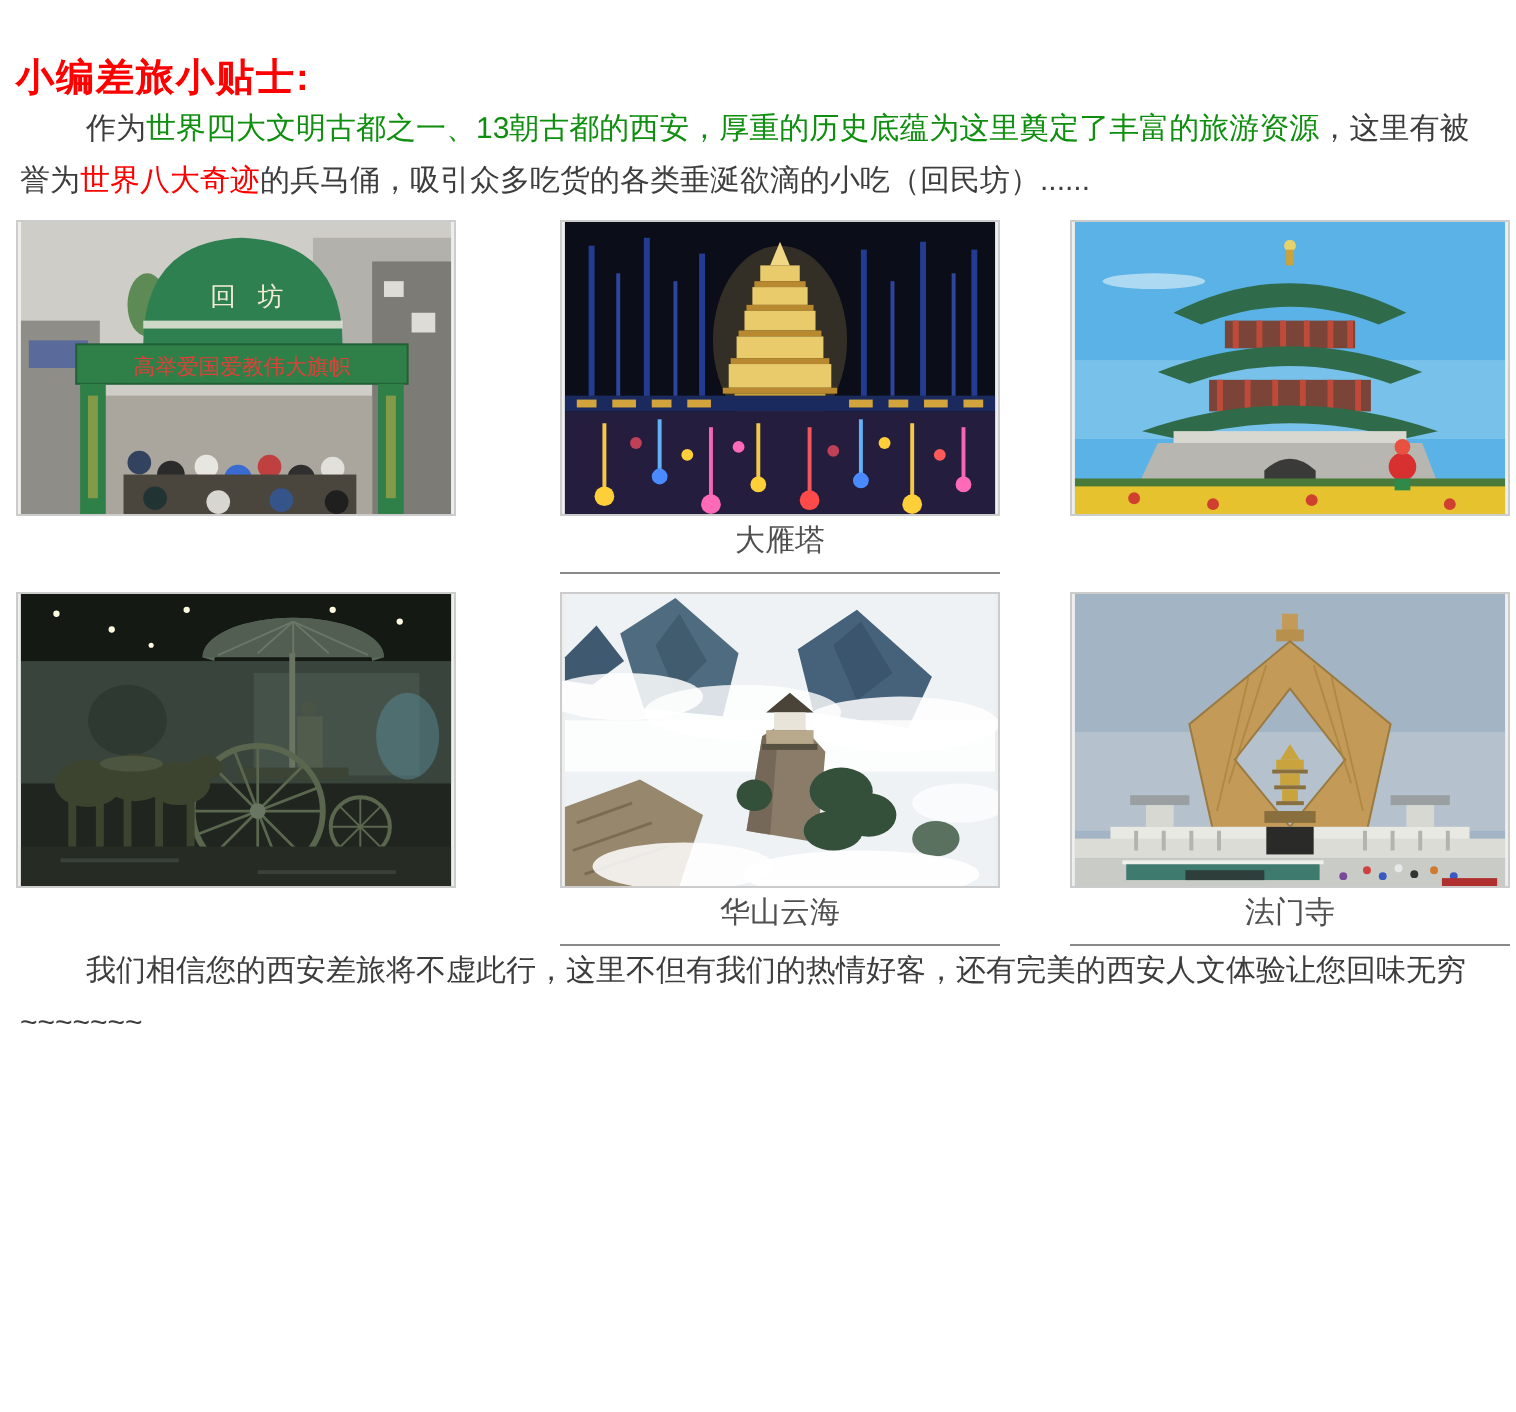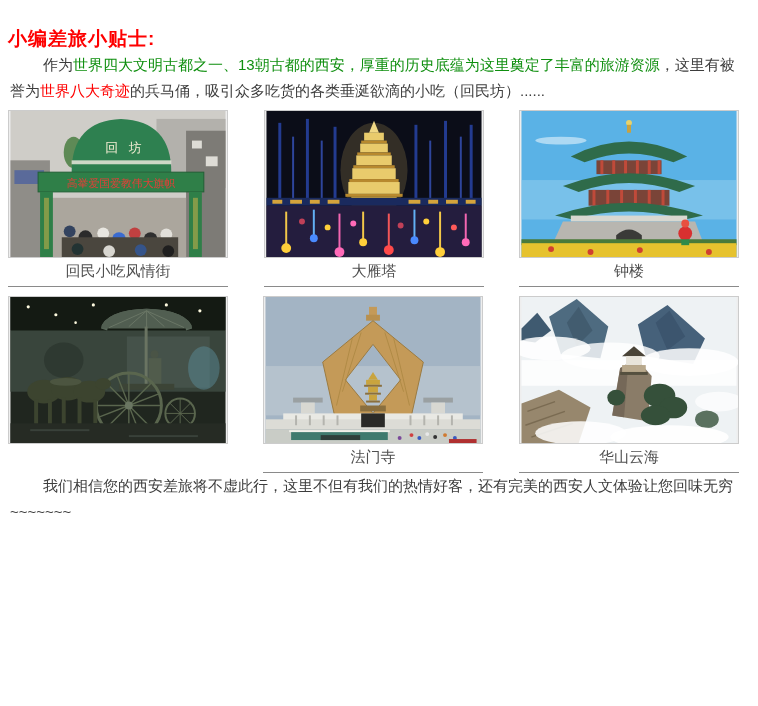--- a/index.html
+++ b/index.html
@@ -19,21 +19,21 @@
   .p-plan{margin-top:4px;}
   .green{color:#0f8f0f;}
   .red{color:#fe0000;}
   .plan-label{color:#fe0000;}
   .p-plan2{margin-top:26px;}
   .p-close{margin-top:20px;text-indent:33px;}
   .figrow{display:flex;align-items:flex-start;margin-top:6px;}
   .figrow2{margin-top:9px;}
   .fig{width:220px;}
   .fig-a{margin-left:8px;}
-  .fig-b{margin-left:36px;}
+  .fig-b{margin-left:52px;}
   .fig-c{margin-left:35px;}
   .photo{display:block;width:218px;height:146px;border:1px solid #cccccc;background:#eee;}
   .caption{
     margin-top:3px;padding-bottom:5px;width:220px;
     text-align:center;font-size:15px;line-height:20px;color:#4f4f4f;
     border-bottom:1px solid #8a8a8a;
   }
 </style>
 </head>
 <body>
@@ -76,21 +76,20 @@
           <circle cx="126" cy="124" r="6" fill="#c04040"></circle>
           <circle cx="142" cy="130" r="7" fill="#2f2f2f"></circle>
           <circle cx="158" cy="125" r="6" fill="#e2e0da"></circle>
           <rect x="52" y="128" width="118" height="20" fill="#4a463e"></rect>
           <circle cx="68" cy="140" r="6" fill="#233"></circle>
           <circle cx="100" cy="142" r="6" fill="#d8d6d0"></circle>
           <circle cx="132" cy="141" r="6" fill="#35548a"></circle>
           <circle cx="160" cy="142" r="6" fill="#1f1f1f"></circle>
         </g>
       </svg>
-      <div class="caption">回民小吃风情街</div>
     </div>
 
     <div class="fig fig-b">
       <svg class="photo" viewBox="0 0 218 148">
         <rect x="0" y="0" width="218" height="148" fill="#0b0d18"></rect>
         <g opacity="0.75">
           <rect x="12" y="12" width="3" height="78" fill="#2b4bb8"></rect>
           <rect x="26" y="26" width="2" height="64" fill="#3a58c8"></rect>
           <rect x="40" y="8" width="3" height="82" fill="#2b4bb8"></rect>
           <rect x="55" y="30" width="2" height="60" fill="#3a58c8"></rect>
@@ -194,21 +193,20 @@
         <g fill="#d04030">
             <circle cx="30" cy="140" r="3"></circle>
             <circle cx="70" cy="143" r="3"></circle>
             <circle cx="120" cy="141" r="3"></circle>
             <circle cx="190" cy="143" r="3"></circle>
           </g>
         <circle cx="166" cy="124" r="7" fill="#d83030"></circle>
         <circle cx="166" cy="114" r="4" fill="#e85040"></circle>
         <rect x="162" y="130" width="8" height="6" fill="#2f8a4a"></rect>
       </svg>
-      <div class="caption">钟楼</div>
     </div>
   </div>
 
 
   <div class="figrow figrow2">
 
     <div class="fig fig-a">
       <svg class="photo" viewBox="0 0 218 148">
         <rect x="0" y="0" width="218" height="148" fill="#20261f"></rect>
         <rect x="0" y="0" width="218" height="34" fill="#141a13"></rect>
@@ -273,20 +271,62 @@
           <rect x="84" y="104" width="4" height="24"></rect>
           <ellipse cx="94" cy="88" rx="8" ry="6"></ellipse>
         </g>
         <ellipse cx="56" cy="86" rx="16" ry="4" fill="#4c5540"></ellipse>
         <rect x="0" y="128" width="218" height="20" fill="#262b24"></rect>
         <rect x="20" y="134" width="60" height="2" fill="#39413a"></rect>
         <rect x="120" y="140" width="70" height="2" fill="#39413a"></rect>
       </svg>
     </div>
 
+    <div class="fig fig-b">
+      <svg class="photo" viewBox="0 0 218 148">
+        <rect x="0" y="0" width="218" height="148" fill="#eef2f4"></rect>
+        <polygon points="0,32 16,16 30,34 14,46 0,44" fill="#3f5a70"></polygon>
+        <polygon points="28,20 56,2 88,30 80,62 40,58" fill="#4e6b80"></polygon>
+        <polygon points="46,26 58,10 72,34 56,50" fill="#3d5668" opacity="0.7"></polygon>
+        <polygon points="118,28 148,8 186,42 174,68 126,60" fill="#46617a"></polygon>
+        <polygon points="136,26 150,14 166,40 148,54" fill="#37506a" opacity="0.7"></polygon>
+        <g fill="#ffffff">
+          <ellipse cx="30" cy="52" rx="40" ry="12" opacity="0.85"></ellipse>
+          <ellipse cx="90" cy="60" rx="50" ry="14" opacity="0.8"></ellipse>
+          <ellipse cx="170" cy="66" rx="50" ry="14" opacity="0.85"></ellipse>
+          <rect x="0" y="64" width="218" height="26" opacity="0.8"></rect>
+        </g>
+        <polygon points="92,120 100,72 116,62 132,80 128,126" fill="#8a7c68"></polygon>
+        <polygon points="92,120 100,72 108,70 104,122" fill="#6f6354" opacity="0.8"></polygon>
+        <polygon points="102,60 126,60 114,50" fill="#4a4438"></polygon>
+        <rect x="106" y="60" width="16" height="9" fill="#e8e4da"></rect>
+        <rect x="102" y="69" width="24" height="7" fill="#b8a88c"></rect>
+        <rect x="100" y="76" width="28" height="3" fill="#55503f"></rect>
+        <g fill="#35503a">
+          <ellipse cx="140" cy="100" rx="16" ry="12"></ellipse>
+          <ellipse cx="154" cy="112" rx="14" ry="11"></ellipse>
+          <ellipse cx="136" cy="120" rx="15" ry="10"></ellipse>
+          <ellipse cx="96" cy="102" rx="9" ry="8"></ellipse>
+          <ellipse cx="188" cy="124" rx="12" ry="9" opacity="0.8"></ellipse>
+        </g>
+        <polygon points="0,108 38,94 70,112 58,148 0,148" fill="#97876d"></polygon>
+        <g stroke="#7a6b52" stroke-width="1.4">
+            <line x1="6" y1="116" x2="34" y2="106"></line>
+            <line x1="4" y1="130" x2="44" y2="116"></line>
+            <line x1="10" y1="142" x2="52" y2="128"></line>
+          </g>
+        <g fill="#ffffff">
+          <ellipse cx="60" cy="138" rx="46" ry="12" opacity="0.85"></ellipse>
+          <ellipse cx="150" cy="142" rx="60" ry="12" opacity="0.9"></ellipse>
+          <ellipse cx="200" cy="106" rx="24" ry="10" opacity="0.7"></ellipse>
+        </g>
+      </svg>
+      <div class="caption">华山云海</div>
+    </div>
+
     <div class="fig fig-c">
       <svg class="photo" viewBox="0 0 218 148">
         <rect x="0" y="0" width="218" height="148" fill="#a3b4c4"></rect>
         <rect x="0" y="70" width="218" height="50" fill="#c2ccd4" opacity="0.6"></rect>
         <rect x="105" y="10" width="8" height="10" fill="#c49a58"></rect>
         <rect x="102" y="18" width="14" height="6" fill="#b8904e"></rect>
         <path fill-rule="evenodd" fill="#c49a58" stroke="#9a7a40" stroke-width="1" d="M109,24 L160,66 L148,120 L70,120 L58,66 Z M109,48 L137,84 L109,118 L81,84 Z"></path>
         <g stroke="#a8843e" stroke-width="1" opacity="0.7">
           <line x1="88" y1="42" x2="72" y2="110"></line>
             <line x1="97" y1="36" x2="78" y2="96"></line>
@@ -330,59 +370,17 @@
           <circle cx="164" cy="139" r="2" fill="#e8e8e8"></circle>
             <circle cx="172" cy="142" r="2" fill="#333333"></circle>
           <circle cx="182" cy="140" r="2" fill="#d07a30"></circle>
             <circle cx="192" cy="143" r="2" fill="#3a5ac0"></circle>
           <rect x="186" y="144" width="28" height="4" fill="#b03030"></rect>
           <circle cx="136" cy="143" r="2" fill="#7a4a9a"></circle>
         </g>
       </svg>
       <div class="caption">法门寺</div>
     </div>
-
-    <div class="fig fig-b">
-      <svg class="photo" viewBox="0 0 218 148">
-        <rect x="0" y="0" width="218" height="148" fill="#eef2f4"></rect>
-        <polygon points="0,32 16,16 30,34 14,46 0,44" fill="#3f5a70"></polygon>
-        <polygon points="28,20 56,2 88,30 80,62 40,58" fill="#4e6b80"></polygon>
-        <polygon points="46,26 58,10 72,34 56,50" fill="#3d5668" opacity="0.7"></polygon>
-        <polygon points="118,28 148,8 186,42 174,68 126,60" fill="#46617a"></polygon>
-        <polygon points="136,26 150,14 166,40 148,54" fill="#37506a" opacity="0.7"></polygon>
-        <g fill="#ffffff">
-          <ellipse cx="30" cy="52" rx="40" ry="12" opacity="0.85"></ellipse>
-          <ellipse cx="90" cy="60" rx="50" ry="14" opacity="0.8"></ellipse>
-          <ellipse cx="170" cy="66" rx="50" ry="14" opacity="0.85"></ellipse>
-          <rect x="0" y="64" width="218" height="26" opacity="0.8"></rect>
-        </g>
-        <polygon points="92,120 100,72 116,62 132,80 128,126" fill="#8a7c68"></polygon>
-        <polygon points="92,120 100,72 108,70 104,122" fill="#6f6354" opacity="0.8"></polygon>
-        <polygon points="102,60 126,60 114,50" fill="#4a4438"></polygon>
-        <rect x="106" y="60" width="16" height="9" fill="#e8e4da"></rect>
-        <rect x="102" y="69" width="24" height="7" fill="#b8a88c"></rect>
-        <rect x="100" y="76" width="28" height="3" fill="#55503f"></rect>
-        <g fill="#35503a">
-          <ellipse cx="140" cy="100" rx="16" ry="12"></ellipse>
-          <ellipse cx="154" cy="112" rx="14" ry="11"></ellipse>
-          <ellipse cx="136" cy="120" rx="15" ry="10"></ellipse>
-          <ellipse cx="96" cy="102" rx="9" ry="8"></ellipse>
-          <ellipse cx="188" cy="124" rx="12" ry="9" opacity="0.8"></ellipse>
-        </g>
-        <polygon points="0,108 38,94 70,112 58,148 0,148" fill="#97876d"></polygon>
-        <g stroke="#7a6b52" stroke-width="1.4">
-            <line x1="6" y1="116" x2="34" y2="106"></line>
-            <line x1="4" y1="130" x2="44" y2="116"></line>
-            <line x1="10" y1="142" x2="52" y2="128"></line>
-          </g>
-        <g fill="#ffffff">
-          <ellipse cx="60" cy="138" rx="46" ry="12" opacity="0.85"></ellipse>
-          <ellipse cx="150" cy="142" rx="60" ry="12" opacity="0.9"></ellipse>
-          <ellipse cx="200" cy="106" rx="24" ry="10" opacity="0.7"></ellipse>
-        </g>
-      </svg>
-      <div class="caption">华山云海</div>
-    </div>
   </div>
 
   <p class="body-p p-close">我们相信您的西安差旅将不虚此行，这里不但有我们的热情好客，还有完美的西安人文体验让您回味无穷~~~~~~~</p>
 
 </div>
 
 </body></html>

